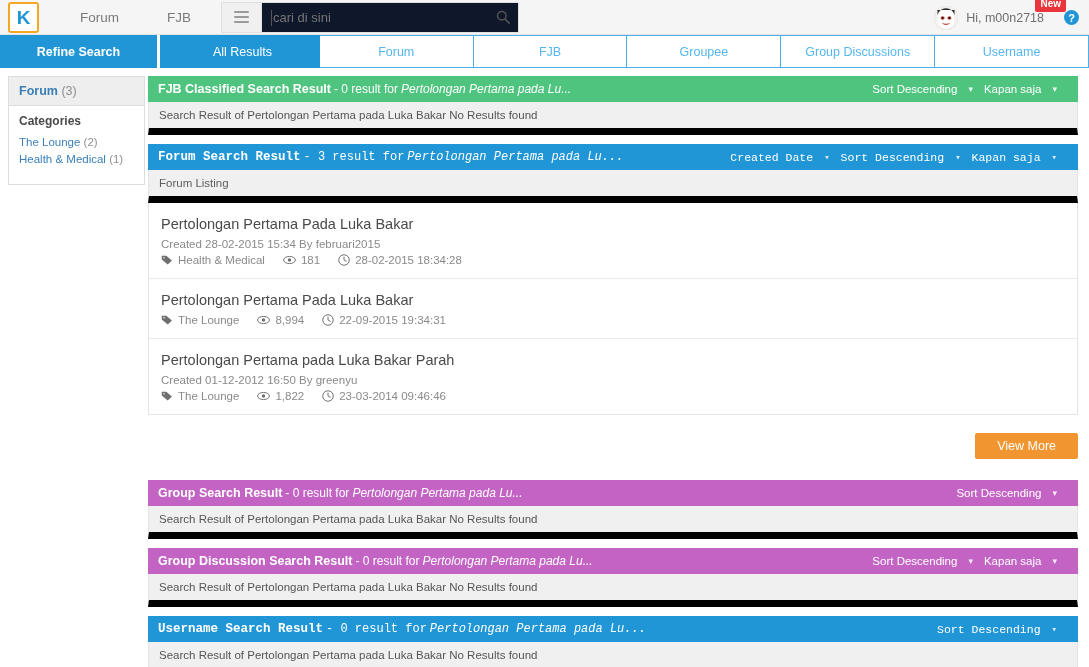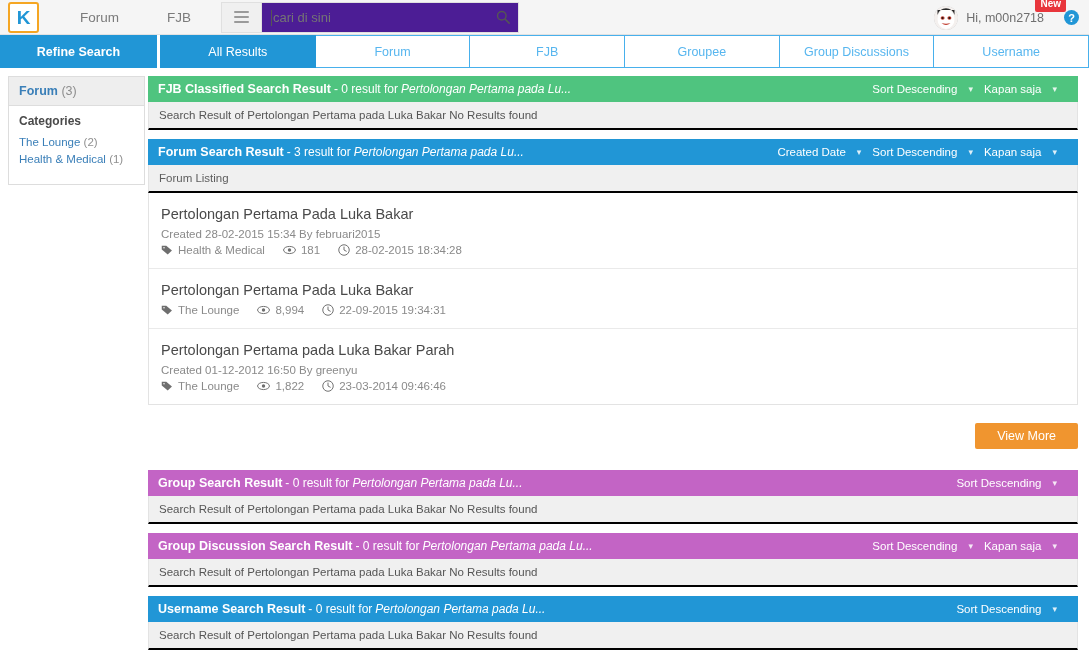--- a/index.html
+++ b/index.html
@@ -52,21 +52,21 @@
     border: 1px solid #e0e0e0;
     border-right: none;
     display: flex; align-items: center; justify-content: center;
     flex-direction: column;
     gap: 3px;
     cursor: pointer;
   }
   .hamburger span { display: block; width: 15px; height: 2px; background: #9a9a9a; border-radius: 1px; }
   .search-field {
     width: 258px; height: 31px;
-    background: #4c1d95;
+    background: #0f172a;
     border: 1px solid #e0e0e0;
     display: flex; align-items: center;
     position: relative;
   }
   .search-caret {
     position: absolute; left: 9px; top: 7px;
     width: 1px; height: 16px; background: #555;
   }
   .search-input-text {
     flex: 1;
@@ -121,21 +121,21 @@
   .tab {
     flex: 1;
     border: 1px solid #48b0ec;
     border-left: none;
     background: #ffffff;
     color: #57b6ef;
     font-size: 12.5px;
     display: flex; align-items: center; justify-content: center;
     cursor: pointer;
   }
-  .tab:first-child { border-left: 1px solid #000000; }
+  .tab:first-child { border-left: 6px solid #000000; }
   .tab.active {
     background: #2196d6; color: #ffffff; border-color: #2196d6;
   }
 
   
   .content { display: flex; padding: 8px 0 0 0; }
   .sidebar { width: 137px; margin-left: 8px; flex: none; }
   .sidebar-card {
     border: 1px solid #dddddd;
     background: #ffffff;
@@ -160,35 +160,35 @@
   
   .block { margin-bottom: 9px; }
   .block-head {
     height: 26px;
     display: flex; align-items: center;
     padding: 0 10px;
     color: #ffffff;
     font-size: 12px;
   }
   .block-head.green  { background: #4fc47f; }
-  .block-head.blue   { background: #2196d6; }
+  .block-head.blue   { background: #2196d6; font-family: Liberation Mono, monospace; }
   .block-head.purple { background: #c濃; }
   .block-head.purple { background: #c364c5; }
   .bh-title { font-weight: bold; font-size: 12.5px; }
   .bh-sub { margin-left: 3px; }
   .bh-query { font-style: italic; }
   .bh-right { margin-left: auto; display: flex; align-items: center; }
   .bh-opt { font-size: 11.5px; cursor: pointer; white-space: nowrap; }
   .bh-caret { margin: 0 11px; font-size: 9px; opacity: .85; }
 
   .block-sub {
     background: #f0f0f0;
     border-left: 1px solid #e3e3e3;
     border-right: 1px solid #e3e3e3;
-    border-bottom: 2px solid #000000;
+    border-bottom: 7px solid #000000;
     padding: 7px 10px;
     font-size: 11.5px;
     color: #555555;
   }
   .block-sub.label { color: #5e5e5e; font-weight: normal; }
 
   .listing {
     border: 1px solid #e3e3e3;
     border-top: none;
     background: #ffffff;

